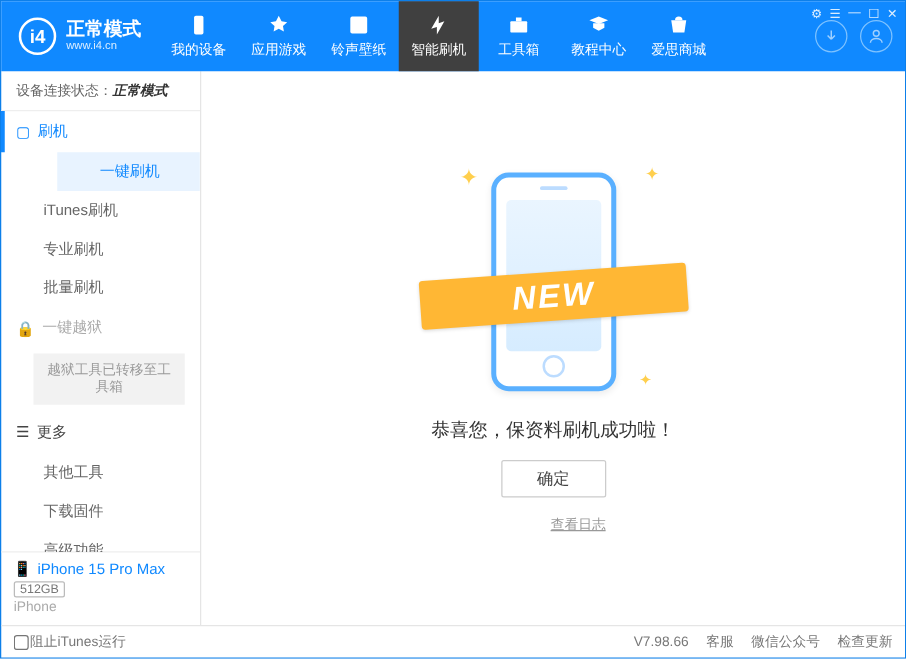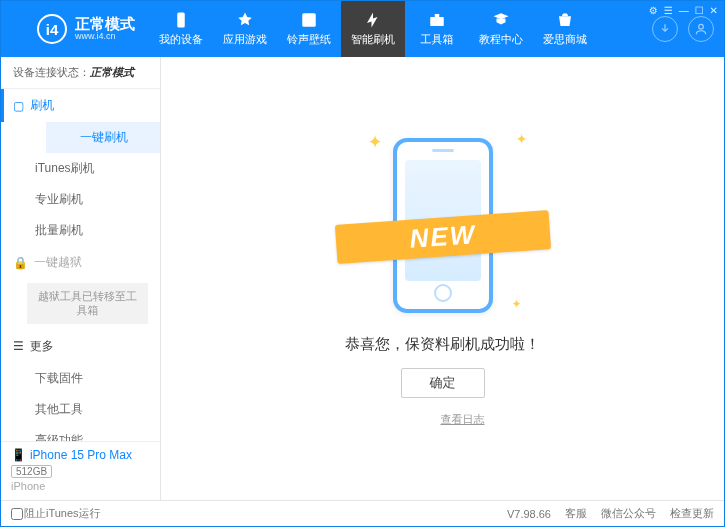--- a/index.html
+++ b/index.html
@@ -1,19 +1,19 @@
 <!DOCTYPE html>
 <html><head>
 <meta charset="utf-8">
 <style>
 * { margin: 0; padding: 0; box-sizing: border-box; font-family: "Microsoft YaHei", Arial, sans-serif; }
 body { width: 725px; height: 527px; overflow: hidden; background: #fff; }
 .app { display: flex; flex-direction: column; width: 100%; height: 100%; border: 1px solid #0d7fe9; }
 .header { background: #1089ff; color: #fff; display: flex; align-items: stretch; height: 56px; position: relative; }
-.logo-block { display: flex; align-items: center; padding: 0 14px; gap: 8px; margin-left: 22px; }
+.logo-block { display: flex; align-items: center; padding: 0 14px; gap: 8px; }
 .logo-circle { width: 30px; height: 30px; border-radius: 50%; border: 2px solid #fff; display: flex; align-items: center; justify-content: center; font-weight: bold; font-size: 15px; }
 .logo-text { display: flex; flex-direction: column; line-height: 1.1; }
 .logo-title { font-size: 15px; font-weight: bold; }
 .logo-url { font-size: 9px; opacity: 0.85; }
 .nav { display: flex; flex: 1; }
 .nav-item { width: 64px; display: flex; flex-direction: column; align-items: center; justify-content: center; gap: 3px; font-size: 11px; cursor: pointer; }
 .nav-item.active { background: #404040; }
 .nav-icon { width: 18px; height: 18px; display: flex; align-items: center; justify-content: center; }
 .nav-icon svg { width: 18px; height: 18px; fill: #fff; }
 .header-right { display: flex; align-items: center; gap: 10px; padding: 0 10px; }
@@ -169,22 +169,22 @@
         <div class="menu-group-h gray">
           <span>🔒</span>
           <span>一键越狱</span>
         </div>
         <div class="menu-note">越狱工具已转移至工具箱</div>
 
         <div class="menu-group-h">
           <span>☰</span>
           <span>更多</span>
         </div>
+        <div class="menu-item">其他工具</div>
         <div class="menu-item">下载固件</div>
-        <div class="menu-item">其他工具</div>
         <div class="menu-item">高级功能</div>
 
       </div>
       <div class="device-block">
         <div class="device-name">
           <span>📱</span>
           <span>iPhone 15 Pro Max</span>
         </div>
         <span class="storage-badge">512GB</span>
         <div class="device-type">iPhone</div>

